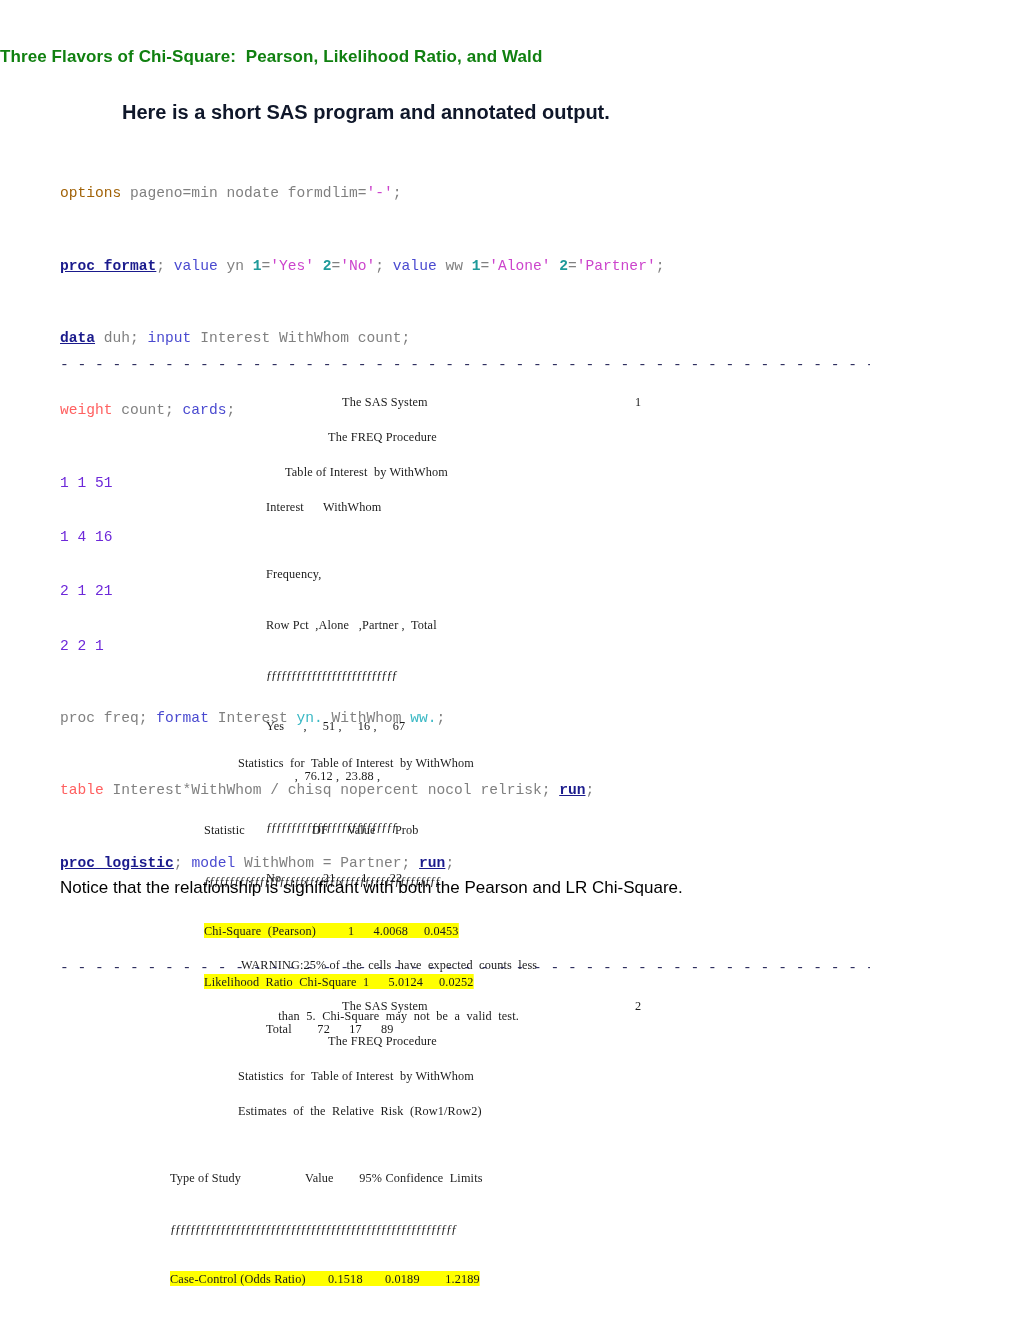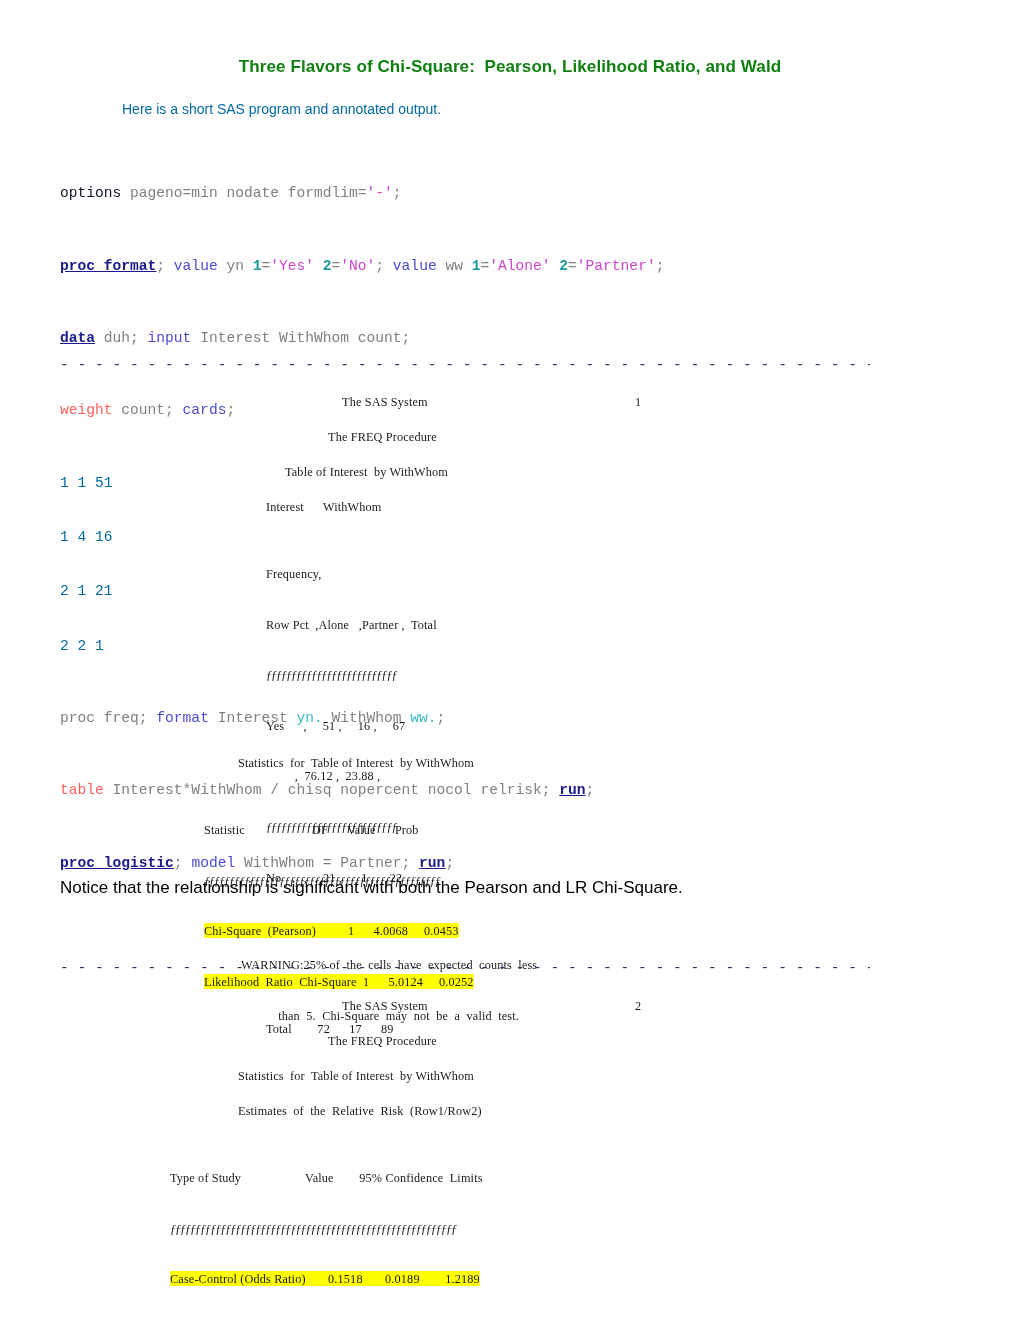--- a/index.html
+++ b/index.html
@@ -20,36 +20,35 @@
   .page {
     position: relative;
     width: 1020px;
     height: 1320px;
   }
 
   
   .doc-title {
     position: absolute;
     left: 0;
-    top: 57px;
+    top: 47px;
     width: 1020px;
-    text-align: center;
     font-size: 17px;
     font-weight: bold;
     color: #108010;
     letter-spacing: 0.1px;
     white-space: pre;
   }
   .intro-line {
     position: absolute;
     left: 122px;
     top: 101px;
-    font-size: 14px;
-    font-weight: normal;
-    color: #0369a1;
+    font-size: 20px;
+    font-weight: bold;
+    color: #0f172a;
     white-space: pre;
   }
   .notice-line {
     position: absolute;
     left: 60px;
     top: 878px;
     font-size: 17px;
     font-weight: normal;
     color: #000000;
     white-space: pre;
@@ -60,29 +59,29 @@
     position: absolute;
     left: 60px;
     top: 148px;
     font-family: "Liberation Mono", "DejaVu Sans Mono", monospace;
     font-size: 14.6px;
     line-height: 18.1px;
     white-space: pre;
     color: #808080;
   }
   .code-block .ln { display: block; height: 18.1px; }
-  .k-opt    { color: #0f172a; text-align: right; }           
+  .k-opt    { color: #a16207; text-align: right; }           
   .k-proc   { color: #1a1a8c; font-weight: bold; text-decoration: underline; }  
   .k-blue   { color: #4a4ad0; }           
   .k-red    { color: #ff6060; }           
   .k-magenta{ color: #cc44cc; }           
   .k-teal   { color: #1f9a9a; font-weight: bold; } 
   .k-fmt    { color: #39b8c4; margin-top: 48px; }           
   .k-gray   { color: #808080; }
-  .k-dark   { color: #0369a1; }
+  .k-dark   { color: #6d28d9; }
 
   .dashline {
     position: absolute;
     font-family: "Liberation Mono", "DejaVu Sans Mono", monospace;
     font-size: 14.6px;
     line-height: 14px;
     color: #303060;
     white-space: pre;
     overflow: hidden;
   }

